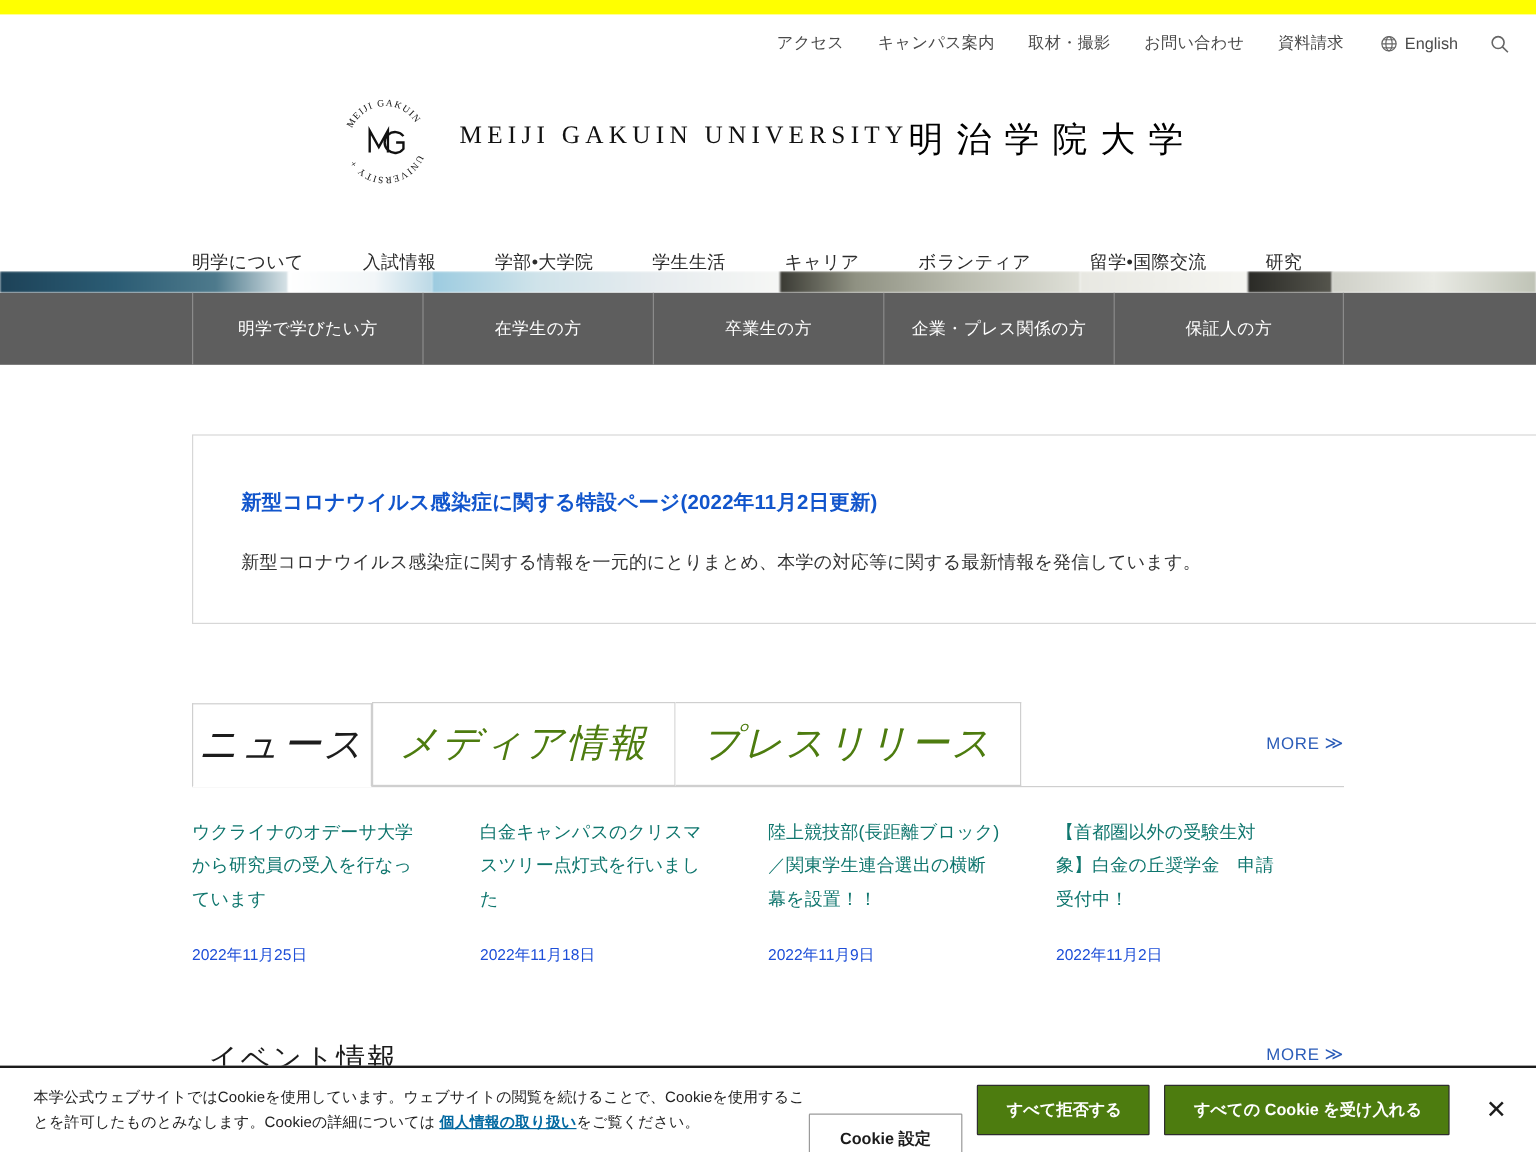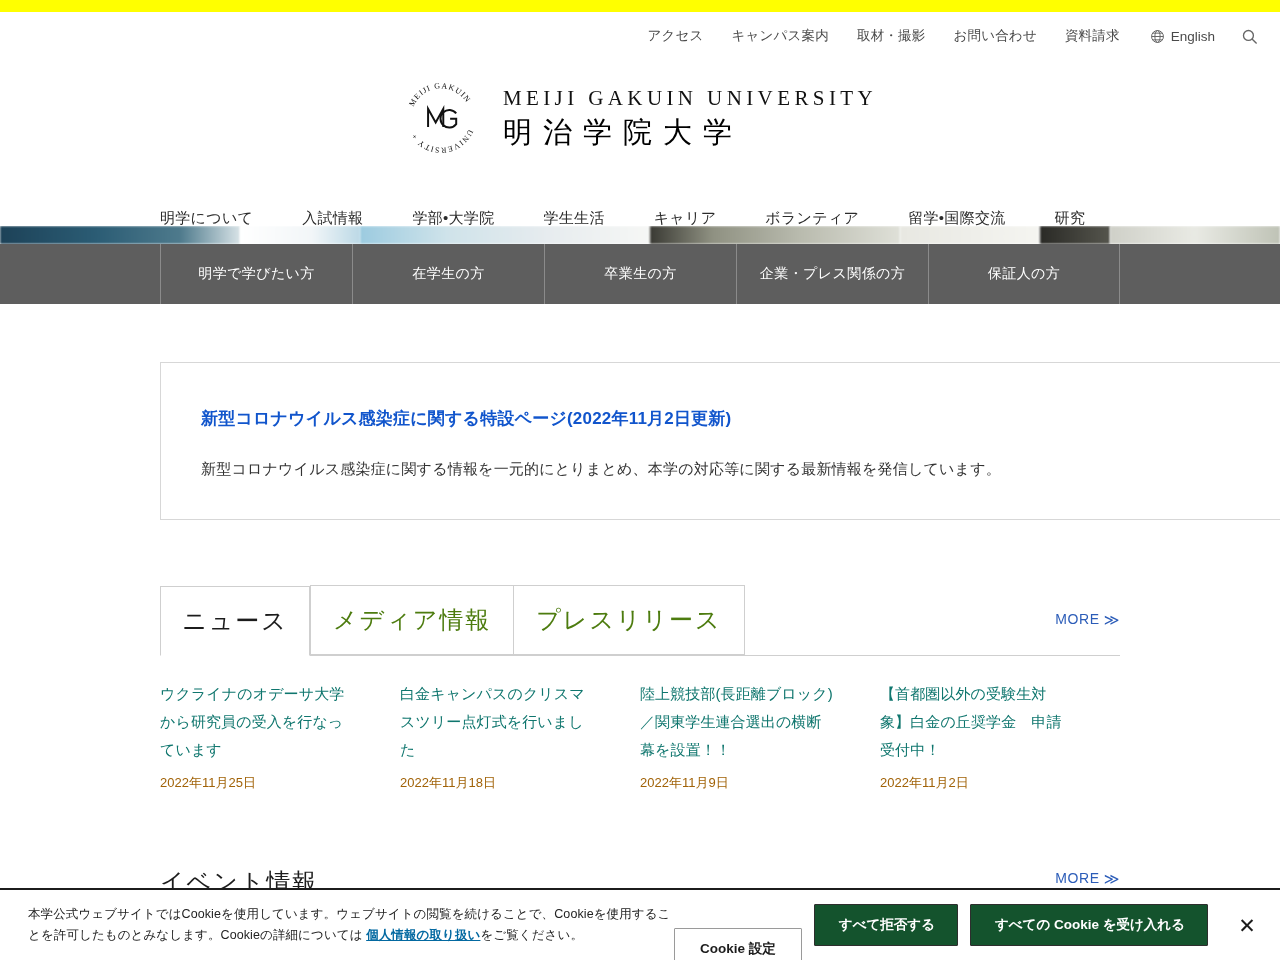--- a/index.html
+++ b/index.html
@@ -46,21 +46,21 @@
   .search-ico { width: 17px; height: 17px; display: block; margin-left: 26px; }
 
   
   .logo-area {
     position: absolute; top: 68px; left: 0;
     width: 1280px; height: 100px;
     display: flex; align-items: center; justify-content: center;
     gap: 24px;
   }
   .seal { width: 76px; height: 76px; display: block; }
-  .wordmark { display: flex; flex-direction: column; align-items: flex-start; }
+  .wordmark { display: flex; flex-direction: row; align-items: flex-start; }
   .wordmark-en {
     font-family: "Liberation Serif", "DejaVu Serif", serif;
     font-size: 21px;
     letter-spacing: 4.4px;
     color: #111;
     line-height: 1.1;
     margin-bottom: 6px;
   }
   .wordmark-ja {
     font-size: 29px;
@@ -157,25 +157,26 @@
   .news-block { position: absolute; top: 586px; left: 160px; width: 960px; }
   .tabs-row {
     position: relative;
     display: flex; align-items: flex-end;
     height: 70px;
     border-bottom: 1px solid #cfcfcf;
   }
   .tab {
     height: 70px;
     display: flex; align-items: center; justify-content: center;
-    font-size: 24px;
+    font-size: 32px;
     letter-spacing: 2px;
     cursor: pointer;
     background: #fff;
     box-sizing: border-box;
+    font-style: italic;
   }
   .tab.active {
     width: 150px;
     color: #1c1c1c;
     border-top: 1px solid #cfcfcf;
     border-left: 1px solid #cfcfcf;
     border-right: 1px solid #cfcfcf;
     border-bottom: 1px solid #ffffff;
     margin-bottom: -1px;
     position: relative; z-index: 2;
@@ -203,30 +204,30 @@
     padding-right: 44px;
     cursor: pointer;
   }
   .news-title {
     font-size: 15px;
     color: #0f766e;
     line-height: 1.85;
     letter-spacing: .1px;
   }
   .news-date {
-    margin-top: 11px;
+    margin-top: 24px;
     font-size: 13px;
-    color: #a16207;
+    color: #1d4ed8;
   }
 
   
   .next-section { position: absolute; top: 866px; left: 160px; width: 960px; }
   .next-heading {
     font-size: 24px; letter-spacing: 2px; color: #1c1c1c;
-    height: 26px; overflow: hidden;
+    height: 26px; overflow: hidden; margin-left: 14px;
   }
   .next-more {
     position: absolute; right: 0; top: 4px;
     display: flex; align-items: center; gap: 4px;
     color: #2b5cb8; font-size: 14px; letter-spacing: .6px;
     text-decoration: none;
   }
 
   
   .cookie-banner {
@@ -264,21 +265,21 @@
   }
   .btn-outline {
     background: #ffffff;
     color: #1c1c1c;
     border: 1px solid #9a9a9a;
     font-weight: bold;
     min-width: 128px;
     margin-top: 48px;
   }
   .btn-dark {
-    background: #14532d;
+    background: #4d7c0f;
     color: #ffffff;
     border: 1px solid #2e2e2e;
     font-weight: bold;
     padding-left: 24px;
   }
   .cookie-close {
     margin-left: 16px; margin-right: 4px;
     width: 22px; height: 22px;
     display: flex; align-items: center; justify-content: center;
     color: #1c1c1c; font-size: 21px; line-height: 1;

